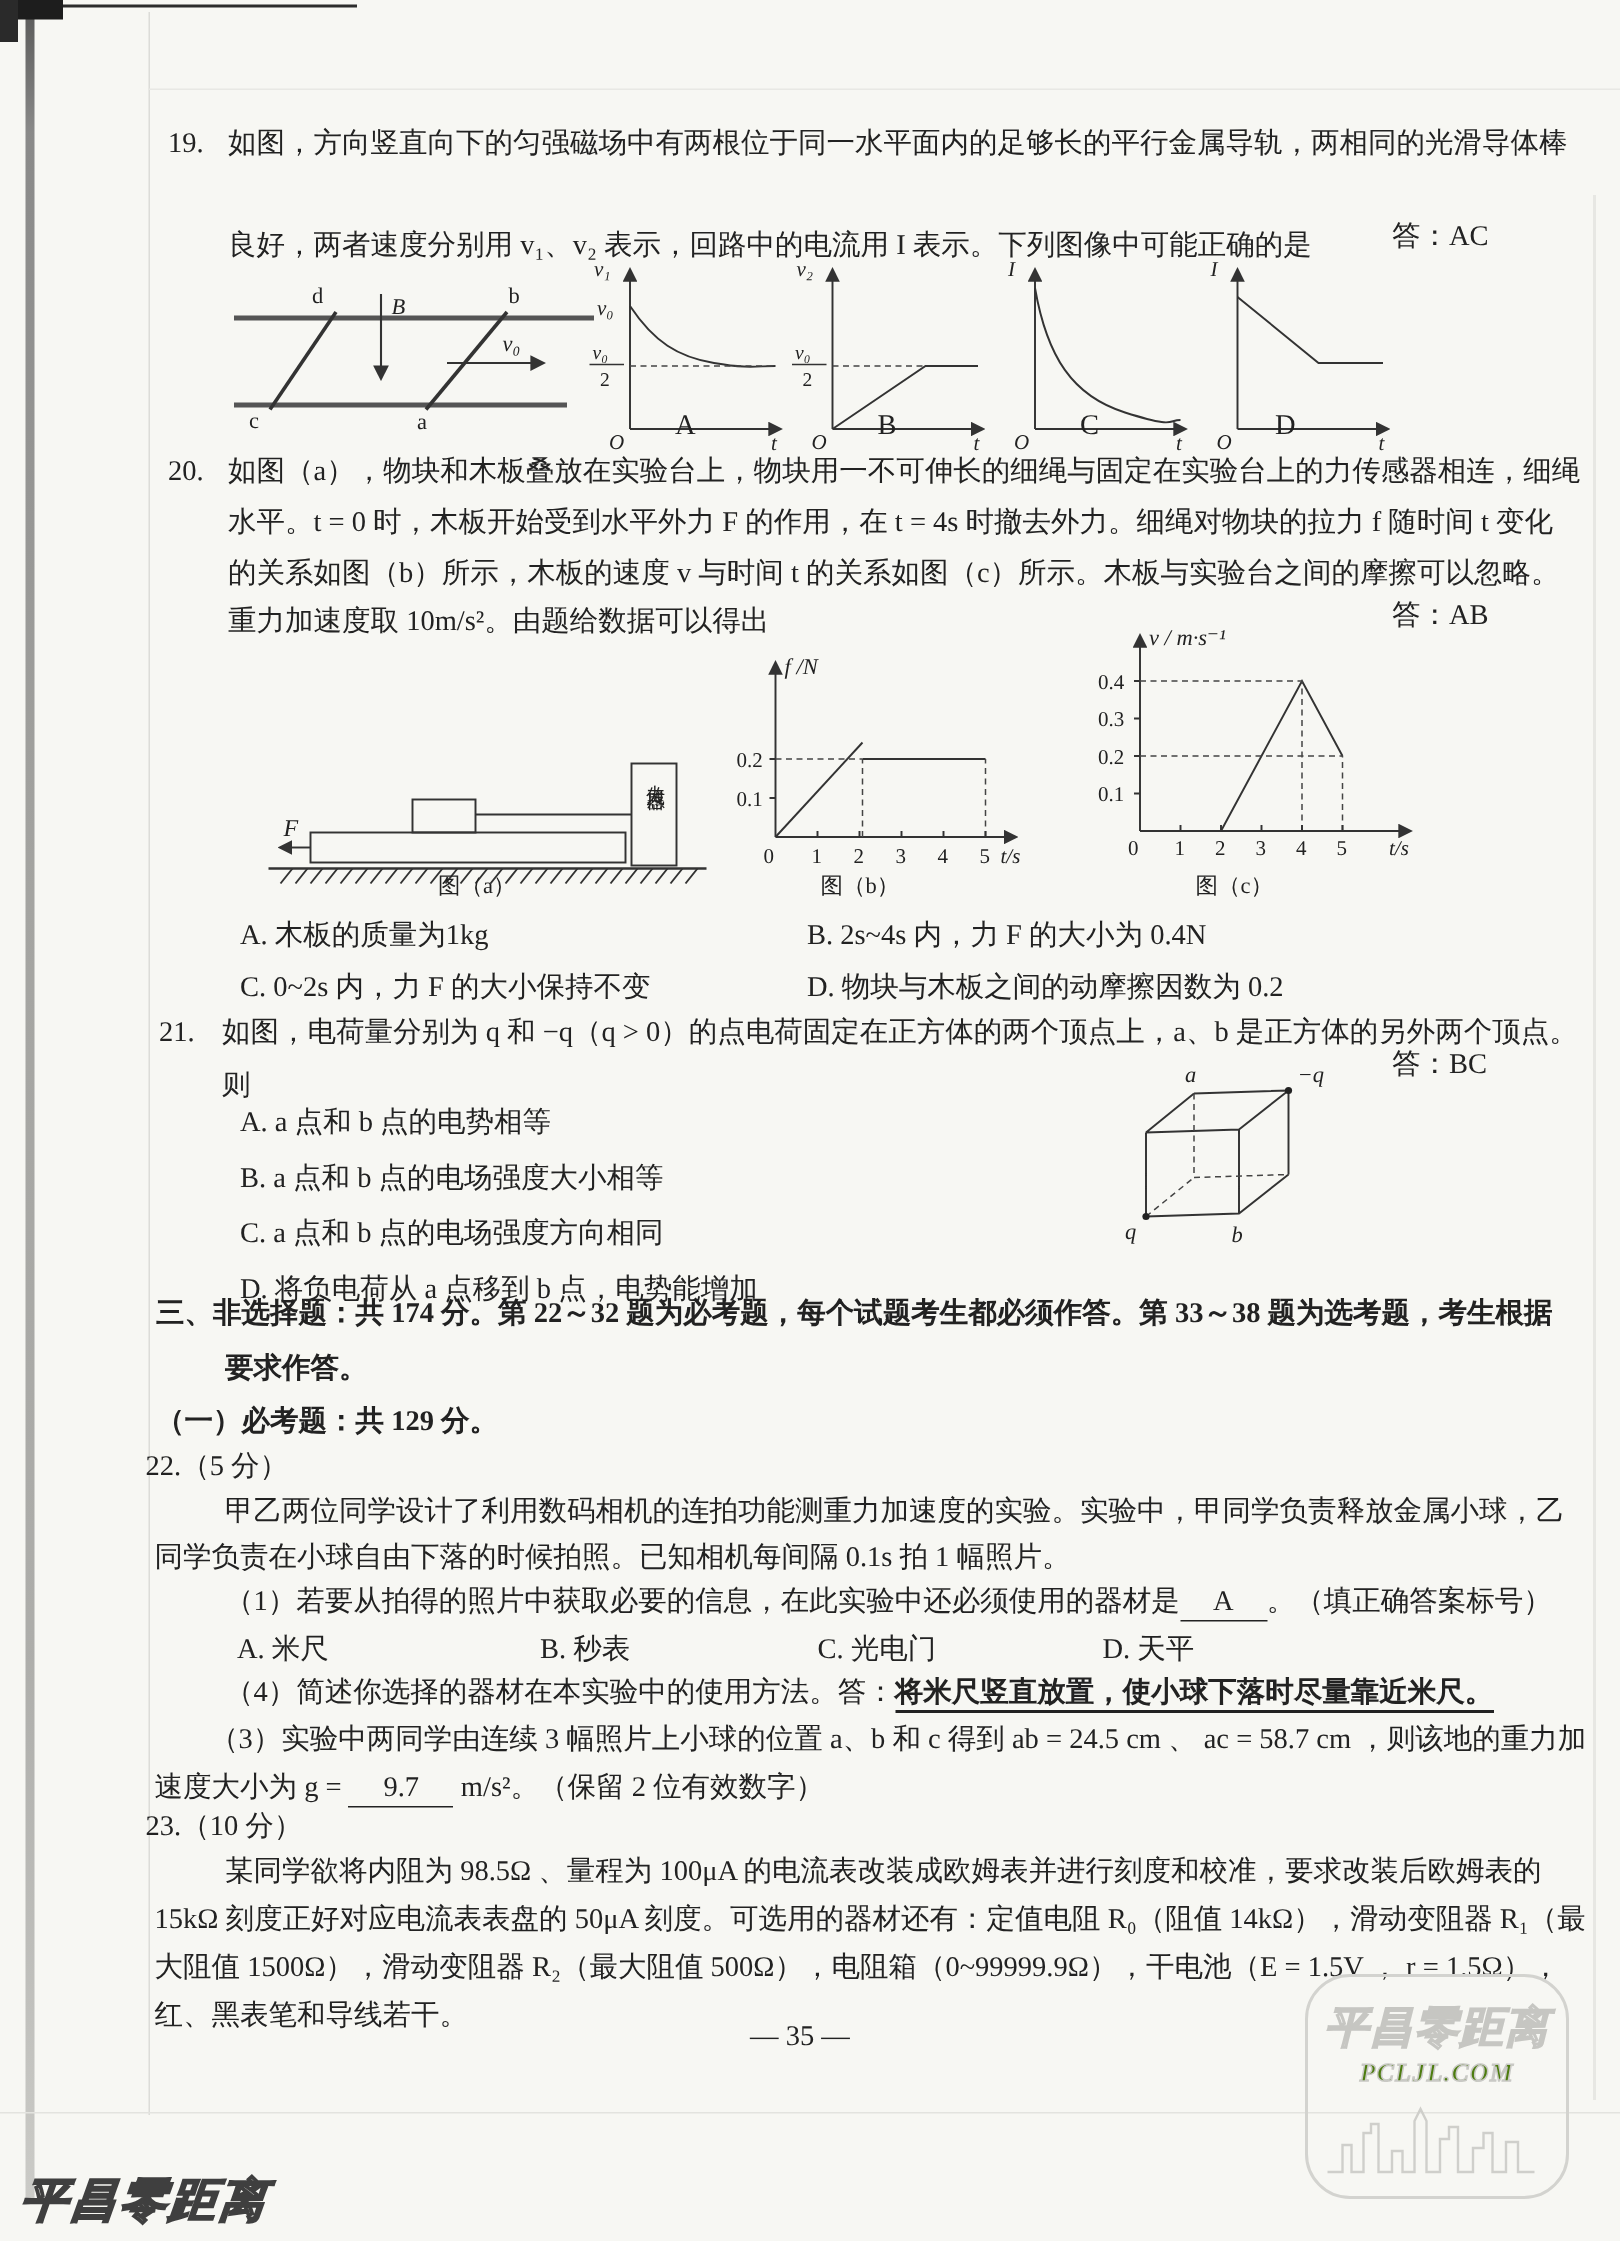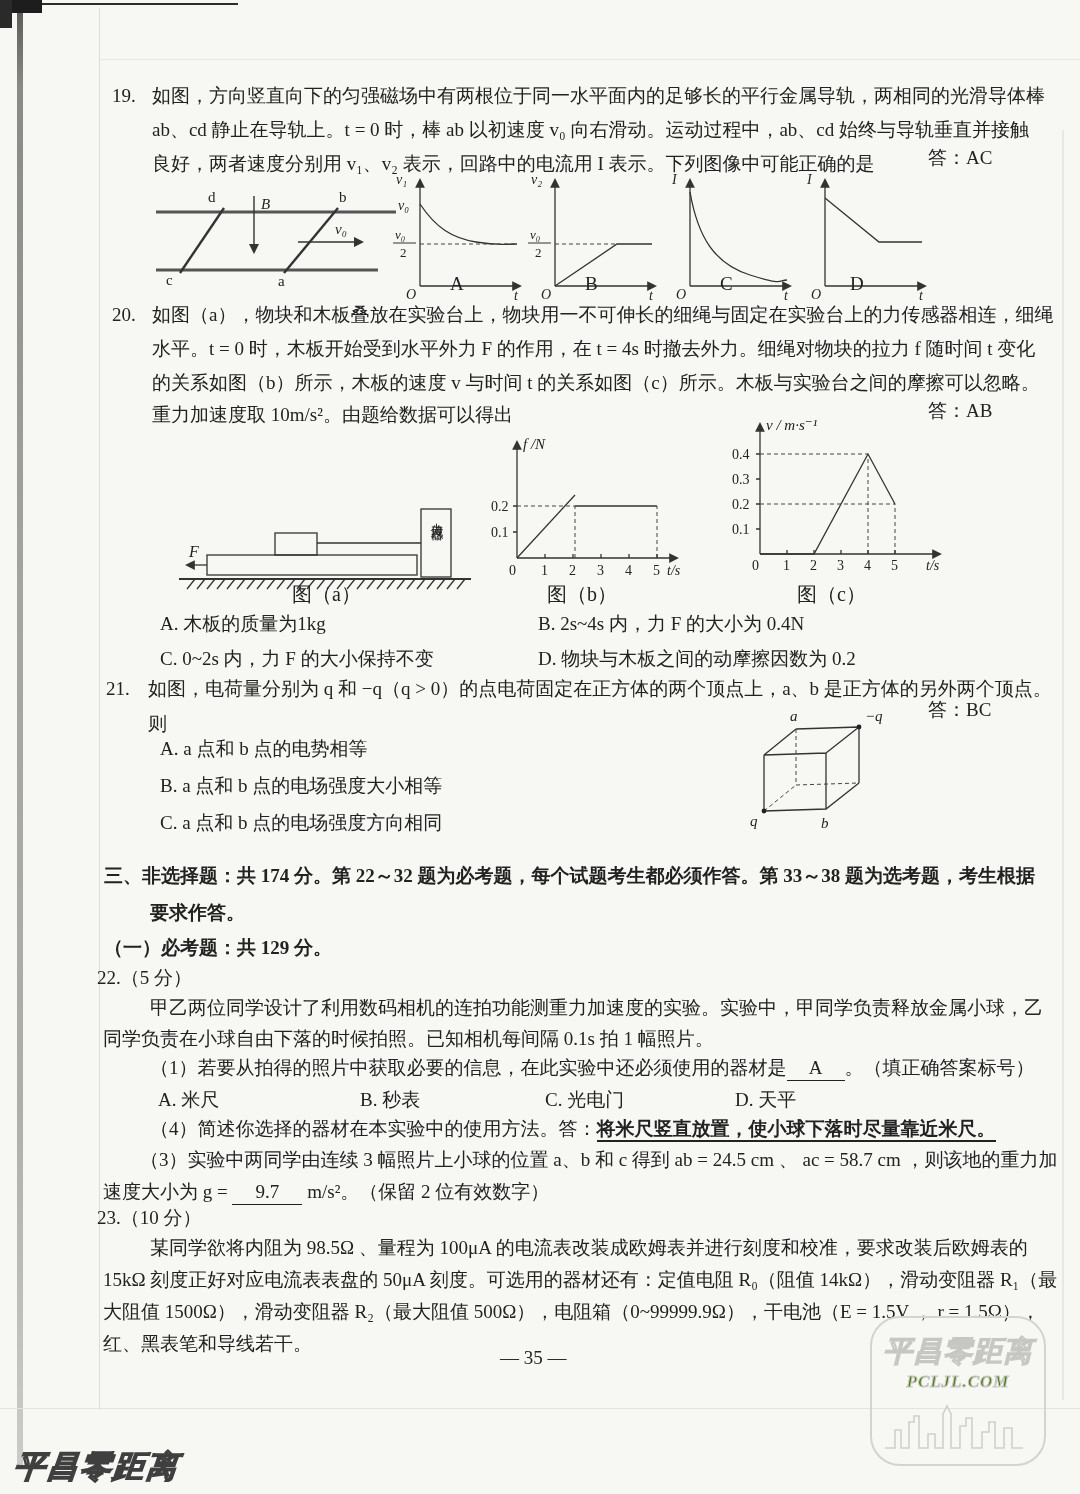--- a/index.html
+++ b/index.html
@@ -1,20 +1,20 @@
 <!DOCTYPE html>
 <html><head>
 <meta charset="utf-8">
 <style>
   html,body{margin:0;padding:0;background:#d9d9d5;}
   .page{position:relative;width:1080px;height:1494px;background:#f7f7f3;overflow:hidden;
         font-family:"Liberation Serif","DejaVu Serif",serif;color:#222;}
   .t{position:absolute;white-space:nowrap;font-size:19px;line-height:1.25;color:#222;}
   .b{font-weight:700;}
-  .cap{font-size:20px;}
+  .cap{font-size:15px;}
   .blank{display:inline-block;text-align:center;border-bottom:1.6px solid #222;min-width:46px;padding:0 6px;}
   .u{font-weight:700;border-bottom:2px solid #222;padding-bottom:1px;}
   svg{position:absolute;overflow:visible;}
   svg text{font-family:"Liberation Serif","DejaVu Serif",serif;fill:#222;}
   .fig{stroke:#333;fill:none;stroke-width:1.3;}
   .dash{stroke:#444;fill:none;stroke-width:1;stroke-dasharray:4 3;}
   
   .spine{position:absolute;left:17px;top:0;width:6px;height:1468px;
          background:linear-gradient(to bottom,#2e2e2e 0%,#6e6e6e 6%,#8f8f8c 40%,#9b9b98 75%,#c0c0bc 100%);opacity:.8;}
   .edge-top{position:absolute;left:0;top:3px;width:238px;height:2px;background:#2c2c2c;}
@@ -52,21 +52,20 @@
   <svg width="0" height="0">
     <defs>
       <marker id="ah" viewBox="0 0 10 10" refX="8" refY="5" markerWidth="7.5" markerHeight="7.5" orient="auto-start-reverse">
         <path d="M0,0 L10,5 L0,10 z" fill="#333"></path>
       </marker>
     </defs>
   </svg>
 
   <span class="t" style="left:112px;top:84px;">19.</span>
   <span class="t" style="left:152px;top:84px;">如图，方向竖直向下的匀强磁场中有两根位于同一水平面内的足够长的平行金属导轨，两相同的光滑导体棒</span>
-  <span class="t" style="left:152px;top:118px;">ab、cd 静止在导轨上。t = 0 时，棒 ab 以初速度 v₀ 向右滑动。运动过程中，ab、cd 始终与导轨垂直并接触</span>
   <span class="t" style="left:152px;top:152px;">良好，两者速度分别用 v₁、v₂ 表示，回路中的电流用 I 表示。下列图像中可能正确的是</span>
   <span class="t" style="left:928px;top:146px;">答：AC</span>
 
   <svg style="left:150px;top:182px;" width="250" height="105" viewBox="0 0 250 105">
     <path d="M6,30 H246" stroke="#555" stroke-width="3.2" fill="none"></path>
     <path d="M6,88 H228" stroke="#555" stroke-width="3.2" fill="none"></path>
     <path d="M30,91 L74,26" stroke="#333" stroke-width="2.4" fill="none"></path>
     <path d="M134,91 L188,26" stroke="#333" stroke-width="2.4" fill="none"></path>
     <path d="M104,14 V70" stroke="#333" stroke-width="1.4" fill="none" marker-end="url(#ah)"></path>
     <path d="M148,60 H212" stroke="#333" stroke-width="1.4" fill="none" marker-end="url(#ah)"></path>
@@ -198,20 +197,21 @@
   <span class="t" style="left:160px;top:647px;">C. 0~2s 内，力 F 的大小保持不变</span>
   <span class="t" style="left:538px;top:647px;">D. 物块与木板之间的动摩擦因数为 0.2</span>
 
   <span class="t" style="left:106px;top:677px;">21.</span>
   <span class="t" style="left:148px;top:677px;">如图，电荷量分别为 q 和 −q（q &gt; 0）的点电荷固定在正方体的两个顶点上，a、b 是正方体的另外两个顶点。</span>
   <span class="t" style="left:148px;top:712px;">则</span>
   <span class="t" style="left:928px;top:698px;">答：BC</span>
   <span class="t" style="left:160px;top:737px;">A. a 点和 b 点的电势相等</span>
   <span class="t" style="left:160px;top:774px;">B. a 点和 b 点的电场强度大小相等</span>
   <span class="t" style="left:160px;top:811px;text-align:right;">C. a 点和 b 点的电场强度方向相同</span>
+  <span class="t" style="left:160px;top:848px;">D. 将负电荷从 a 点移到 b 点，电势能增加</span>
 
   <svg style="left:742px;top:695px;" width="180" height="145" viewBox="0 0 180 145">
     <path class="fig" d="M54,34 L117,32 M54,34 L22,60 M117,32 L84,58 M22,60 L84,58 M22,60 V116 M84,58 V114 M117,32 V88 M22,116 L84,114 L117,88"></path>
     <path class="dash" d="M54,34 V90 M54,90 L117,88 M22,116 L54,90"></path>
     <circle cx="117" cy="32" r="2.4" fill="#222"></circle>
     <circle cx="22" cy="116" r="2.4" fill="#222"></circle>
     <text x="48" y="26" font-size="15" font-style="italic">a</text>
     <text x="123" y="26" font-size="15" font-style="italic">−q</text>
     <text x="8" y="131" font-size="15" font-style="italic">q</text>
     <text x="79" y="133" font-size="15" font-style="italic">b</text>

